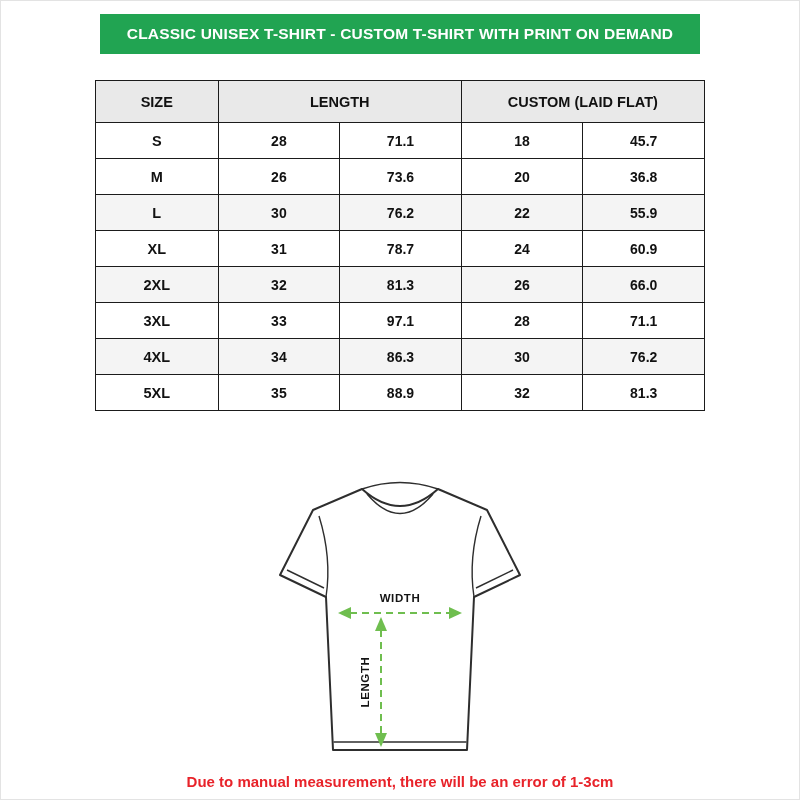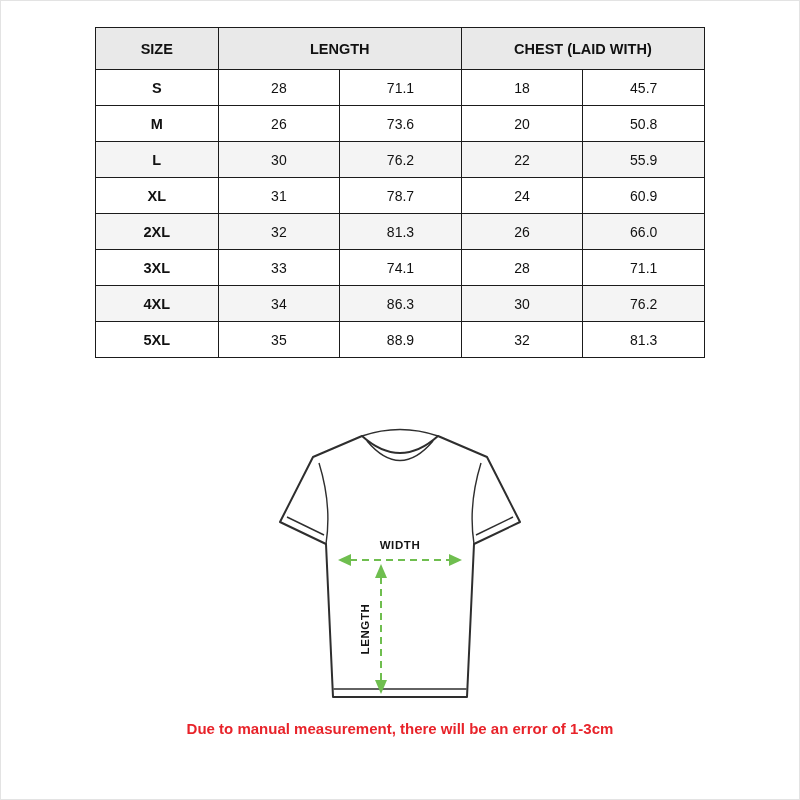--- a/index.html
+++ b/index.html
@@ -21,61 +21,62 @@
     border-collapse: collapse; table-layout: fixed;
   }
   table.size-chart th, table.size-chart td {
     border: 1px solid #1b1b1b; text-align: center;
     padding: 0; color: #111;
   }
   table.size-chart thead th {
     background: #e9e9e9; height: 41px;
     font-weight: bold; font-size: 14.5px;
   }
-  table.size-chart tbody td { height: 35px; font-size: 14px; font-weight: 400; }
+  table.size-chart tbody td { height: 35px; font-size: 14px; font-weight: 700; }
   table.size-chart td.size-cell { font-weight: bold; font-size: 14.5px; }
   table.size-chart tbody tr:nth-child(2n+3) { background: #f4f4f4; }
   .diagram-wrap { width: 300px; margin: 42px auto 0 auto; }
   .footer-note {
     margin-top: 6px; text-align: center;
     color: #E8232A; font-weight: bold; font-size: 15px;
   }
   svg text.dim-label {
     font-family: "Liberation Sans", sans-serif;
     font-size: 11.5px; font-weight: bold; fill: #141414; letter-spacing: 0.6px;
   }
 </style>
 </head>
 <body>
 
 <div class="page">
 
+  <div class="banner">CLASSIC UNISEX T-SHIRT - CUSTOM T-SHIRT WITH PRINT ON DEMAND</div>
 
   <table class="size-chart">
     <thead>
       <tr>
         <th style="width:20%">SIZE</th>
         <th colspan="2" style="width:40%">LENGTH</th>
-        <th colspan="2" style="width:40%">CHEST (LAID WITH)</th>
+        <th colspan="2" style="width:40%">CUSTOM (LAID FLAT)</th>
       </tr>
     </thead>
     <tbody>
       <tr>
         <td class="size-cell">S</td>
         <td>28</td>
         <td>71.1</td>
         <td>18</td>
         <td>45.7</td>
       </tr>
       <tr>
         <td class="size-cell">M</td>
         <td>26</td>
         <td>73.6</td>
         <td>20</td>
-        <td>50.8</td>
+        <td>36.8</td>
       </tr>
       <tr>
         <td class="size-cell">L</td>
         <td>30</td>
         <td>76.2</td>
         <td>22</td>
         <td>55.9</td>
       </tr>
       <tr>
         <td class="size-cell">XL</td>
@@ -87,21 +88,21 @@
       <tr>
         <td class="size-cell">2XL</td>
         <td>32</td>
         <td>81.3</td>
         <td>26</td>
         <td>66.0</td>
       </tr>
       <tr>
         <td class="size-cell">3XL</td>
         <td>33</td>
-        <td>74.1</td>
+        <td>97.1</td>
         <td>28</td>
         <td>71.1</td>
       </tr>
       <tr>
         <td class="size-cell">4XL</td>
         <td>34</td>
         <td>86.3</td>
         <td>30</td>
         <td>76.2</td>
       </tr>

